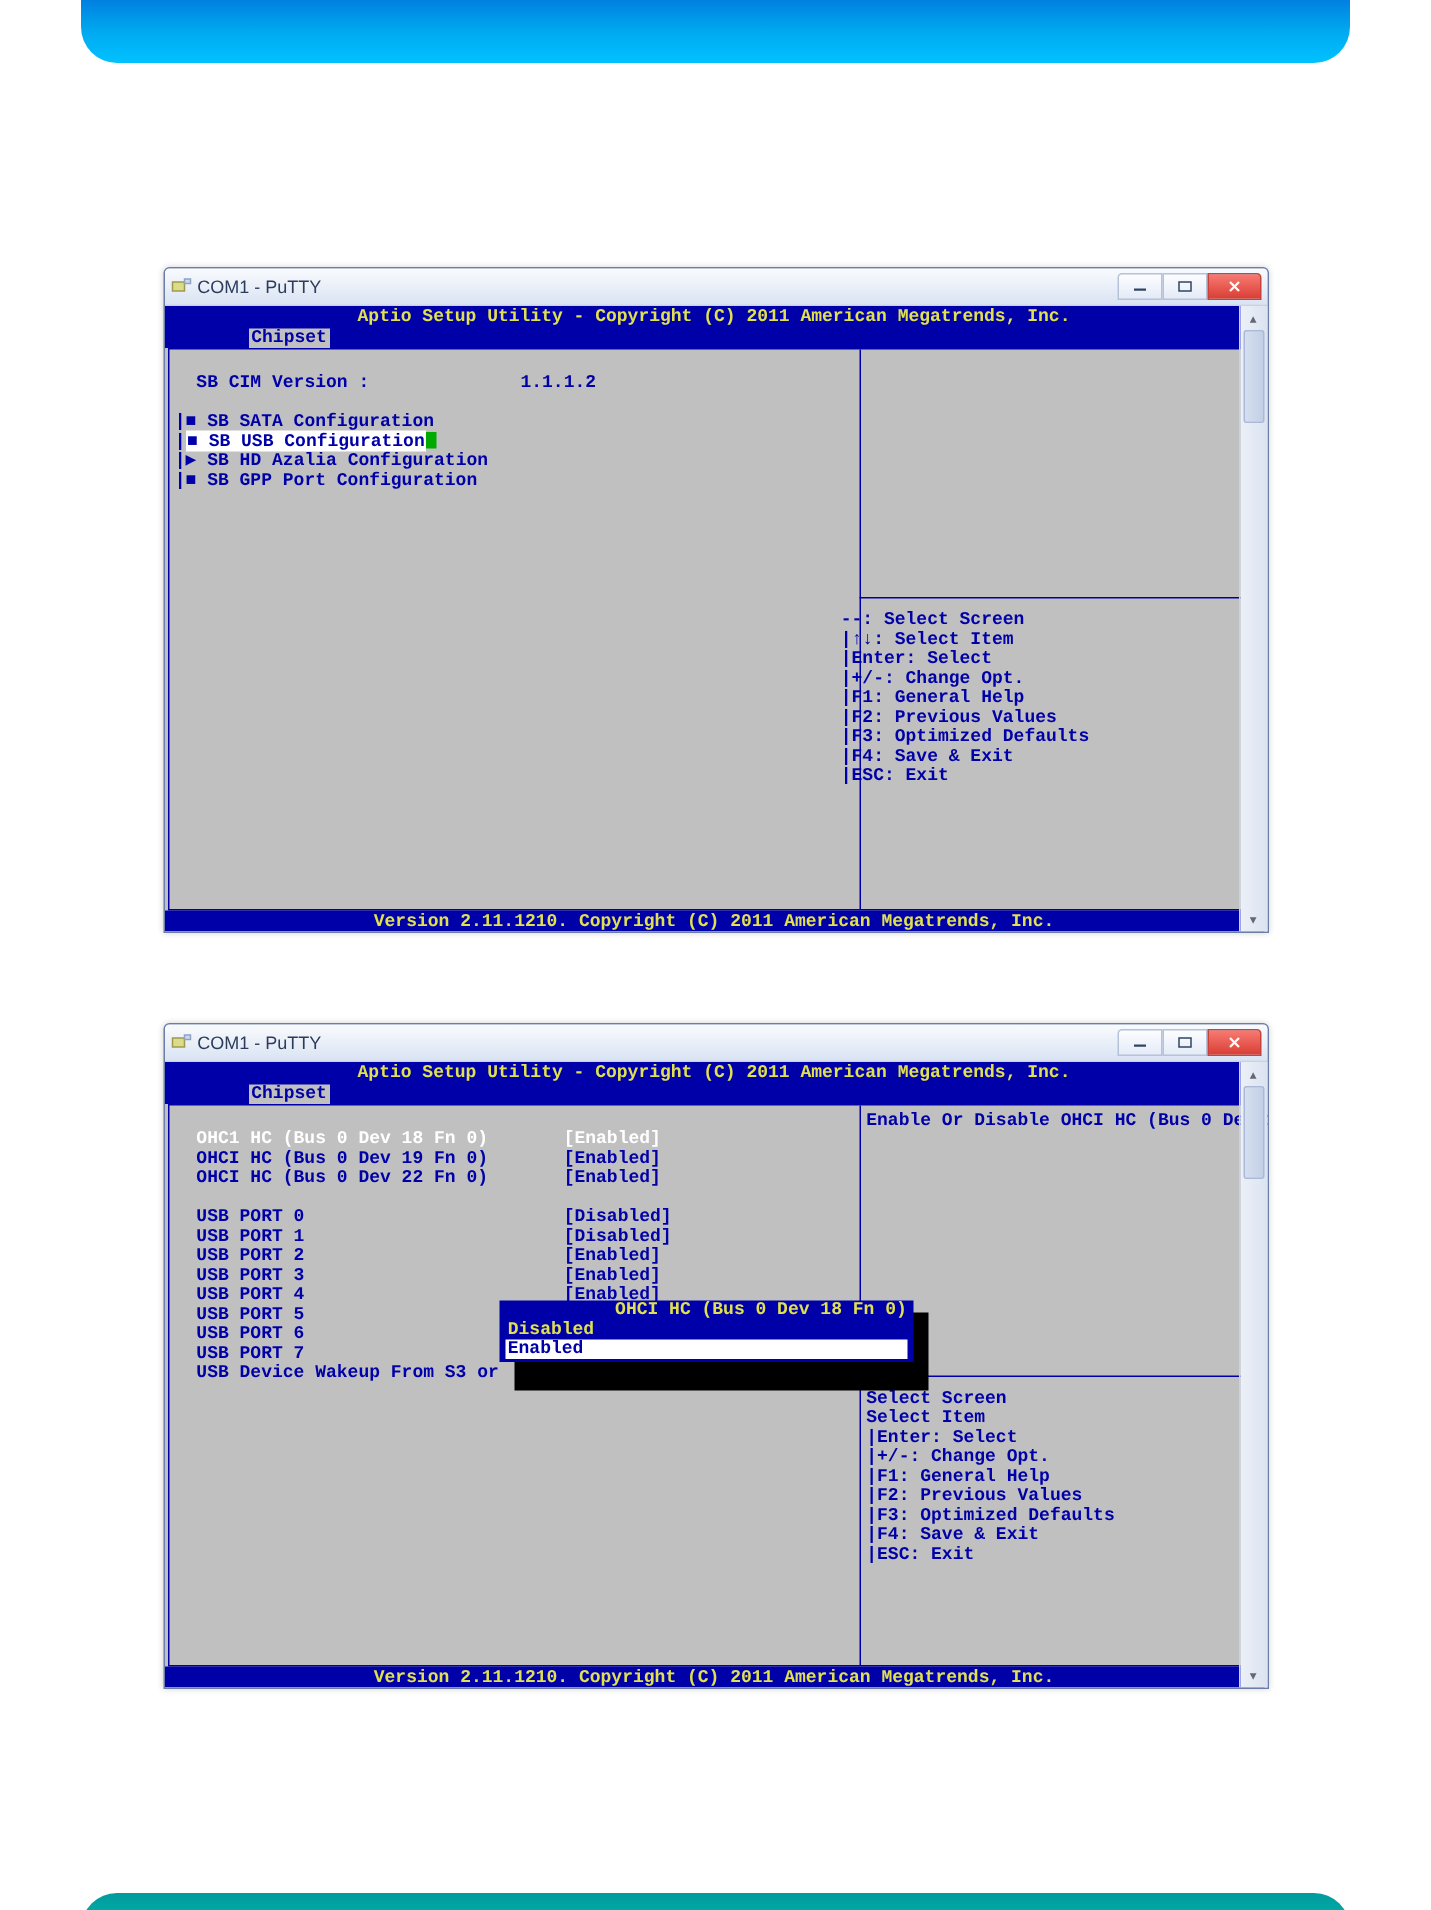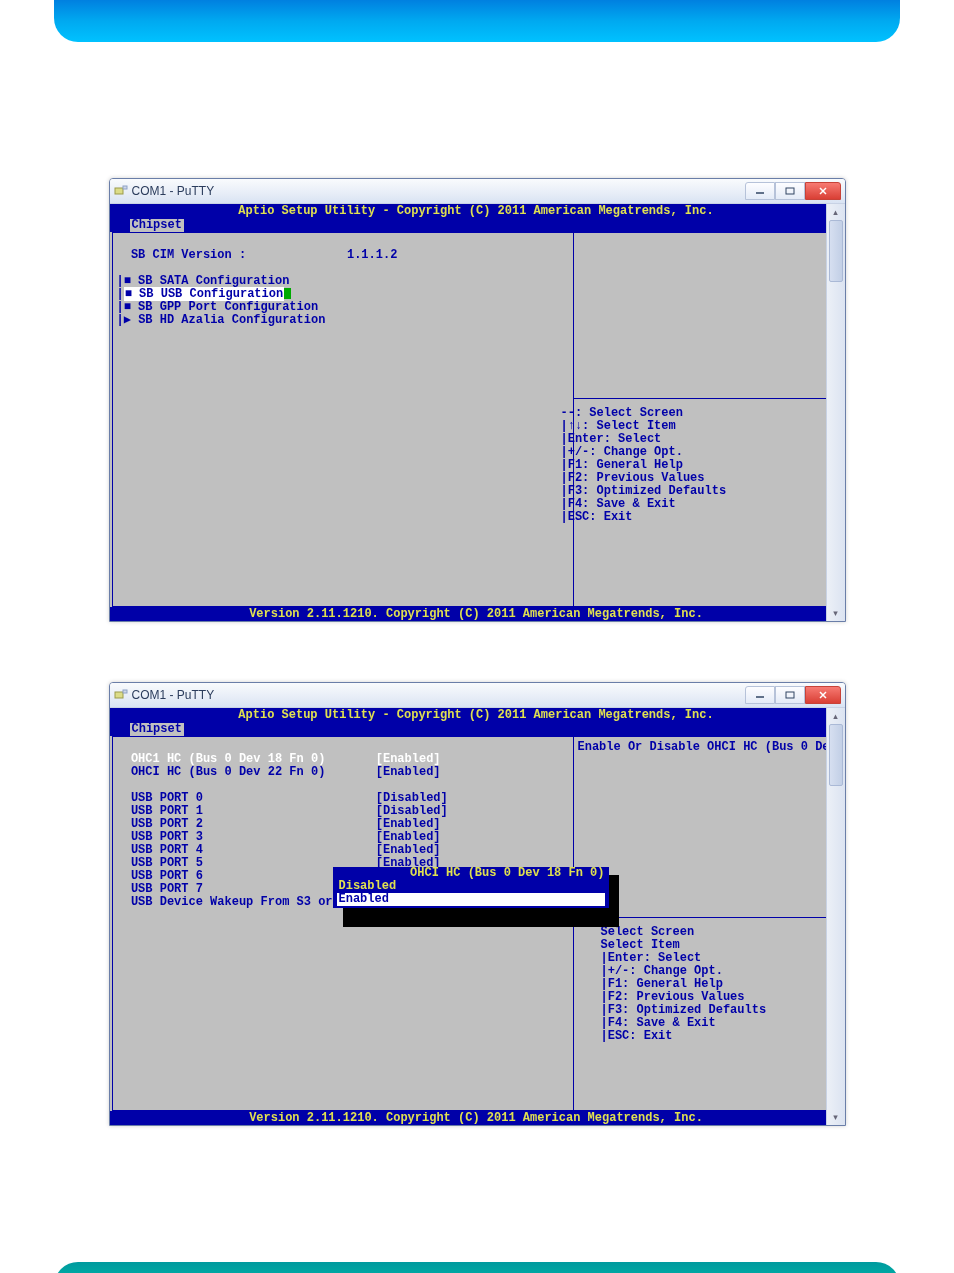--- a/index.html
+++ b/index.html
@@ -31,21 +31,21 @@
   .term { width:733px; height:417px; background:#c0c0c0; font-family:"Courier New",monospace;
     font-size:12px; font-weight:bold; line-height:13px; position:relative; }
   .vscroll { position:absolute; right:0; top:0; width:18px; height:417px;
     background:linear-gradient(90deg,#ecf0f7,#dbe3f1); border-left:1px solid #c8d2e4; }
   .vscroll .arrow-up, .vscroll .arrow-down { height:16px; display:flex; align-items:center; justify-content:center; color:#667; font-size:9px;}
   .vscroll .track { width:100%; height:385px; position:relative; }
   .vscroll .thumb { position:absolute; left:2px; right:2px; top:0; height:60px;
     background:linear-gradient(90deg,#d6dff0,#c2cfe6); border:1px solid #aab9d6; border-radius:2px;}
   .bar-top, .bar-tab, .bar-bottom { background:#0000a8; color:#c0c0c0; }
   .bar-top { height:14px; display:flex; align-items:center; justify-content:center; color:#e0e050;}
-  .bar-tab { height:14px; display:flex; align-items:flex-end; padding-left:20px; }
+  .bar-tab { height:14px; display:flex; align-items:flex-end; padding-left:56px; }
   .tab-active { background:#c0c0c0; color:#0000a8; padding:0 2px; }
   .bar-bottom-wrap { position:absolute; left:0; right:0; bottom:0; height:14px; background:#0000a8;
     color:#e0e050; display:flex; align-items:center; justify-content:center; }
 
   .frame { position:absolute; left:2px; right:2px; top:28px; bottom:14px;
     border:1px solid #0000a8; box-sizing:border-box; }
   .divider { position:absolute; top:0; bottom:0; width:1px; background:#0000a8; left:460px; }
   .hline { position:absolute; left:460px; right:0; height:1px; background:#0000a8; }
 
   .panel-left { position:absolute; left:0; top:12px; width:459px; bottom:0; padding:4px 4px; }
@@ -107,22 +107,22 @@
             <span class="tab-active">Chipset</span>
           </div>
         <div class="frame">
           <div class="divider"></div>
           <div class="hline" style="top:165px;"></div>
           <div class="panel-left">
             <div class="line"><span class="bl">  </span><span class="bl">SB CIM Version :</span><span class="bl">              </span><span class="bl">1.1.1.2</span></div>
             <div class="line"></div>
             <div class="line"><span class="marker">|■ </span><span class="bl">SB SATA Configuration</span></div>
             <div class="line"><span class="marker">|</span><span class="menu-sel">■ <span>SB USB Configuration</span></span><span class="cursor-blk"></span></div>
+            <div class="line"><span class="marker">|▶ </span><span class="bl">SB HD Azalia Configuration</span></div>
             <div class="line"><span class="marker">|■ </span><span class="bl">SB GPP Port Configuration</span></div>
-            <div class="line"><span class="marker">|▶ </span><span class="bl">SB HD Azalia Configuration</span></div>
           </div>
           <div style="position:absolute; left:444px; right:0; top:170px; padding:4px;">
             <div class="line bl">--: Select Screen</div>
             <div class="line bl">|↑↓: Select Item</div>
             <div class="line bl">|Enter: Select</div>
             <div class="line bl">|+/-: Change Opt.</div>
             <div class="line bl">|F1: General Help</div>
             <div class="line bl">|F2: Previous Values</div>
             <div class="line bl">|F3: Optimized Defaults</div>
             <div class="line bl">|F4: Save &amp; Exit</div>
@@ -175,36 +175,37 @@
       <div class="term">
         <div class="bar-top">Aptio Setup Utility - Copyright (C) 2011 American Megatrends, Inc.</div>
         <div class="bar-tab">
             <span class="tab-active">Chipset</span>
           </div>
         <div class="frame">
           <div class="divider"></div>
           <div class="hline" style="top:180px;"></div>
           <div class="panel-left" id="s2-left">
               <div class="line"><span class="wh">  OHC1 HC (Bus 0 Dev 18 Fn 0)       </span><span class="wh">[Enabled]</span></div>
+              <div class="line"><span class="bl">  OHCI HC (Bus 0 Dev 19 Fn 0)       </span><span class="bl">[Enabled]</span></div>
               <div class="line"><span class="bl">  OHCI HC (Bus 0 Dev 22 Fn 0)       </span><span class="bl">[Enabled]</span></div>
               <div class="line"><span class="bl">                                    </span><span class="bl"></span></div>
               <div class="line"><span class="bl">  USB PORT 0                        </span><span class="bl">[Disabled]</span></div>
               <div class="line"><span class="bl">  USB PORT 1                        </span><span class="bl">[Disabled]</span></div>
               <div class="line"><span class="bl">  USB PORT 2                        </span><span class="bl">[Enabled]</span></div>
               <div class="line"><span class="bl">  USB PORT 3                        </span><span class="bl">[Enabled]</span></div>
               <div class="line"><span class="bl">  USB PORT 4                        </span><span class="bl">[Enabled]</span></div>
               <div class="line"><span class="bl">  USB PORT 5                        </span><span class="bl">[Enabled]</span></div>
               <div class="line"><span class="bl">  USB PORT 6                        </span><span class="bl"></span></div>
               <div class="line"><span class="bl">  USB PORT 7                        </span><span class="bl"></span></div>
               <div class="line"><span class="bl">  USB Device Wakeup From S3 or      </span><span class="bl"></span></div>
             </div>
           <div class="panel-right">
             <div class="line"><span class="bl">Enable Or Disable OHCI HC (Bus 0 Dev 18 Fn 0)</span></div>
           </div>
-          <div style="position:absolute; left:484px; right:0; top:185px; padding:4px;">
+          <div style="position:absolute; left:461px; right:0; top:185px; padding:4px;">
             <div class="line bl">Select Screen</div>
             <div class="line bl">Select Item</div>
             <div class="line bl">|Enter: Select</div>
             <div class="line bl">|+/-: Change Opt.</div>
             <div class="line bl">|F1: General Help</div>
             <div class="line bl">|F2: Previous Values</div>
             <div class="line bl">|F3: Optimized Defaults</div>
             <div class="line bl">|F4: Save &amp; Exit</div>
             <div class="line bl">|ESC: Exit</div>
           </div>

